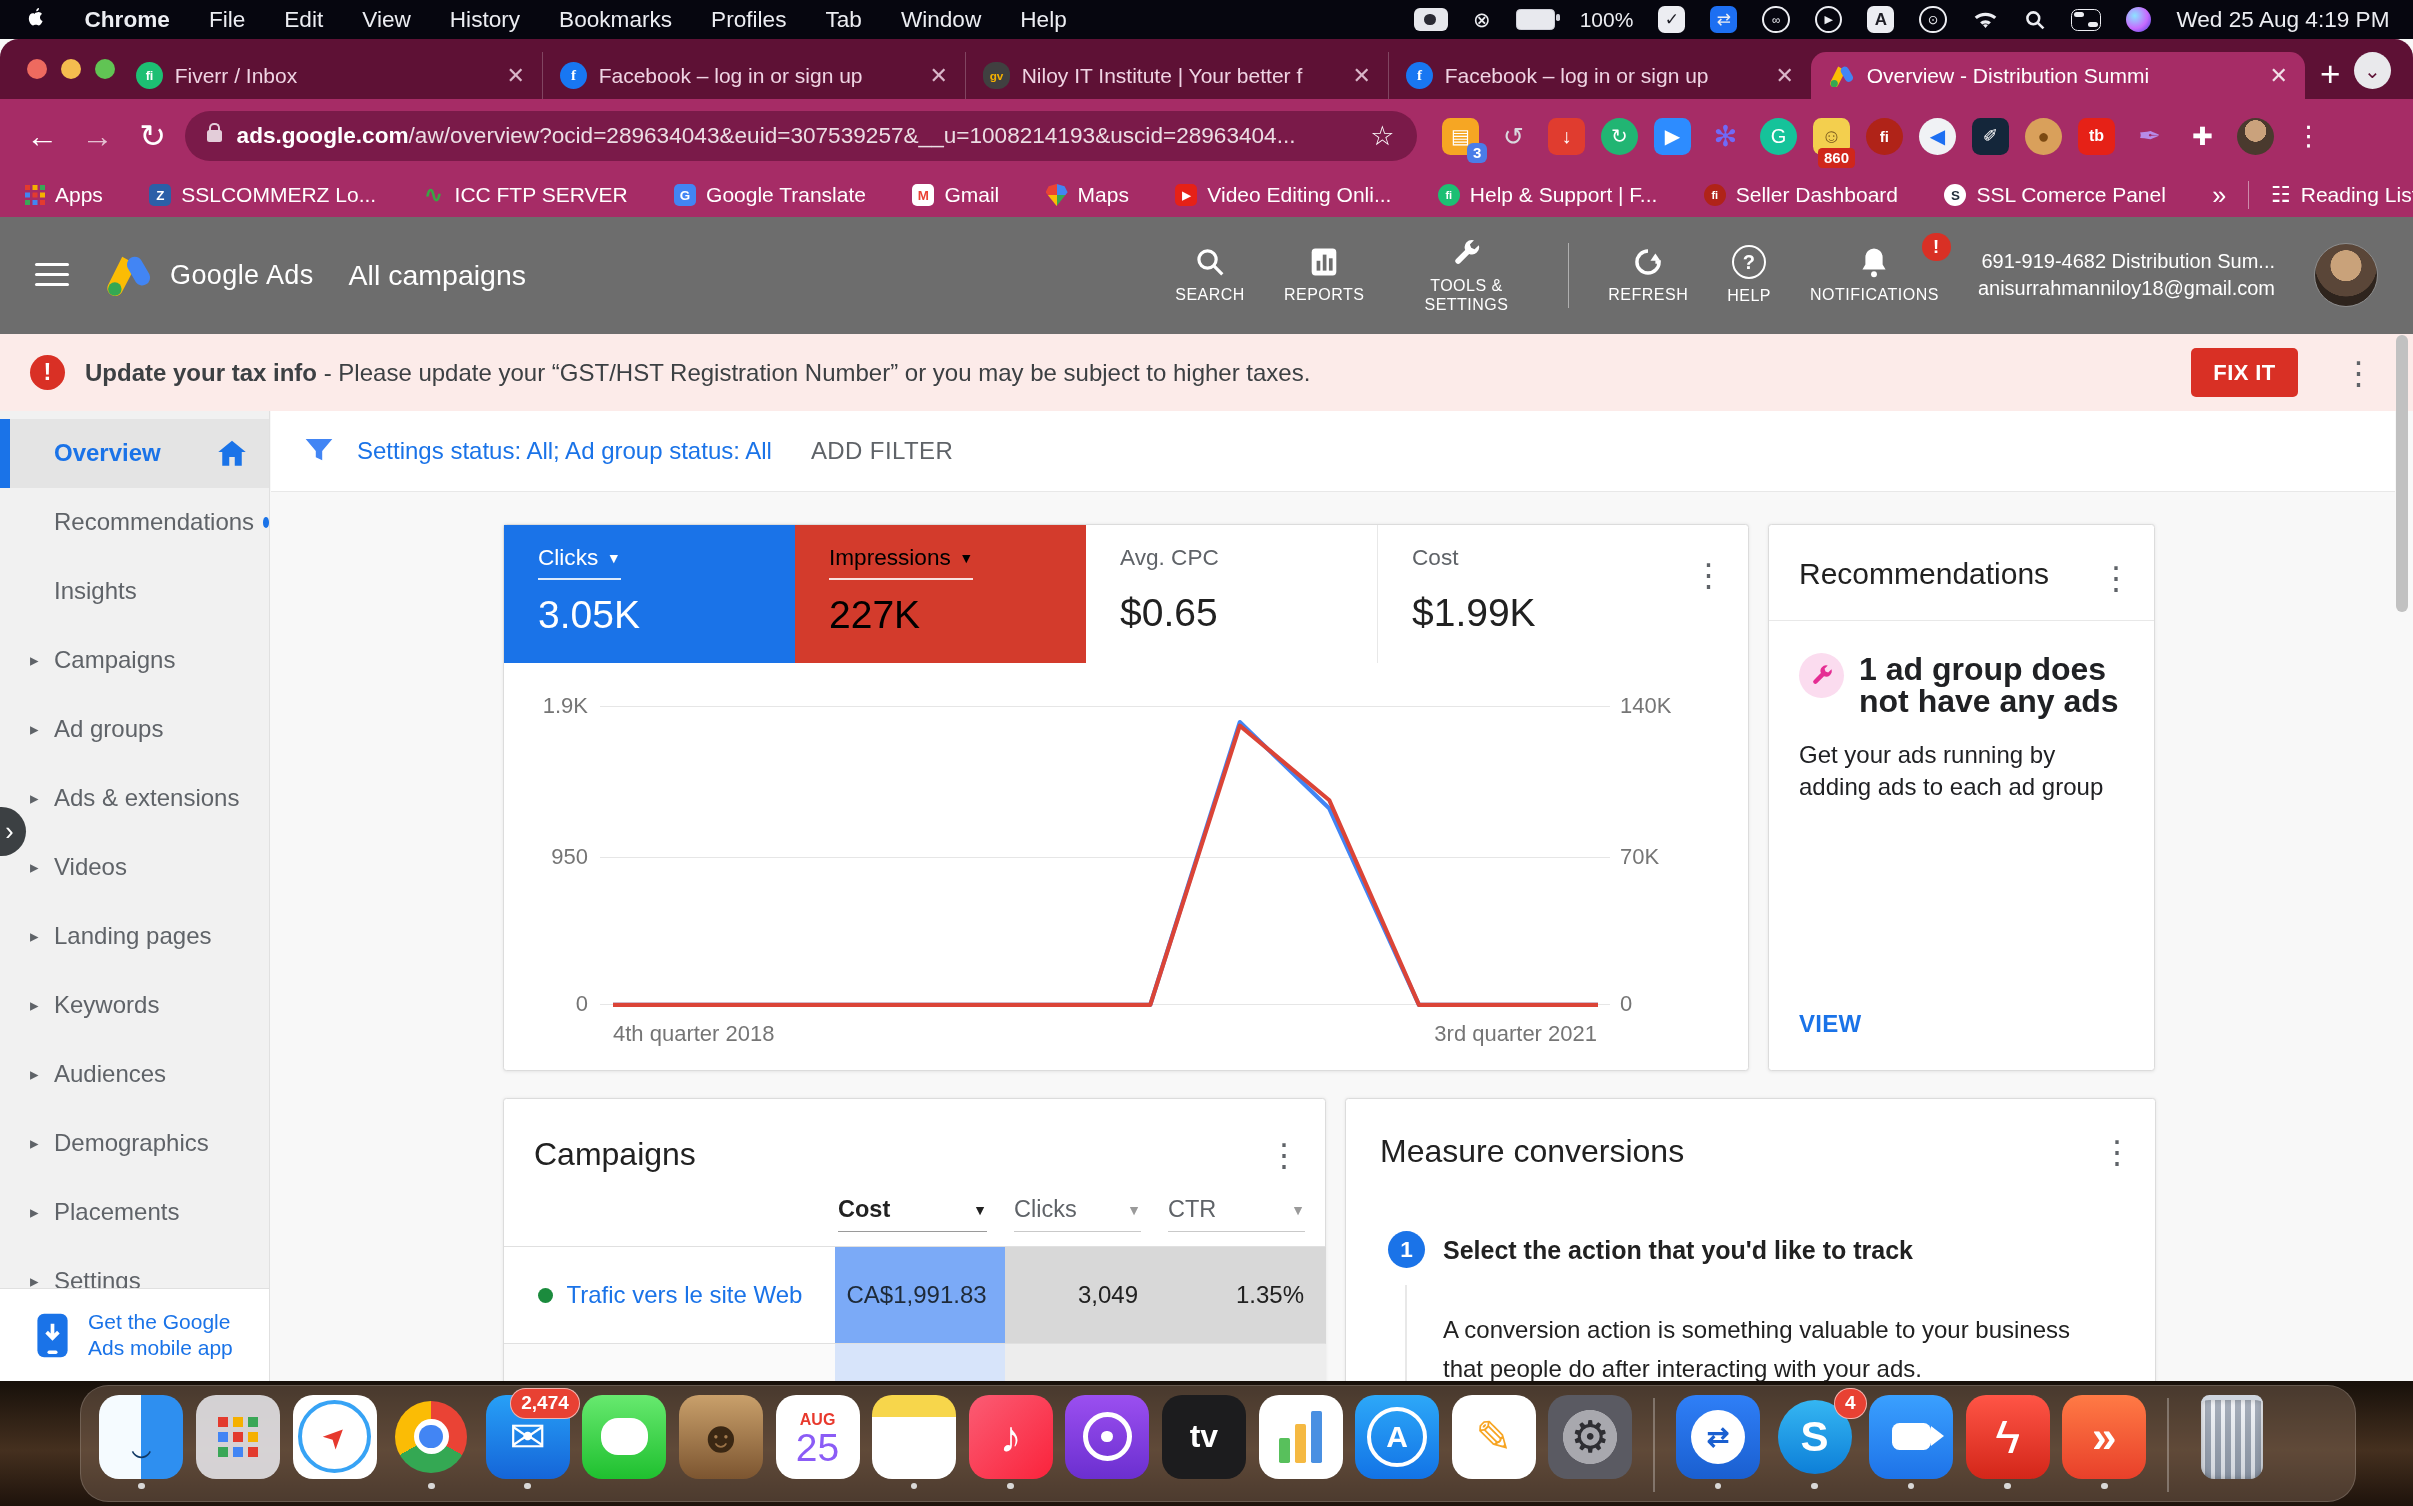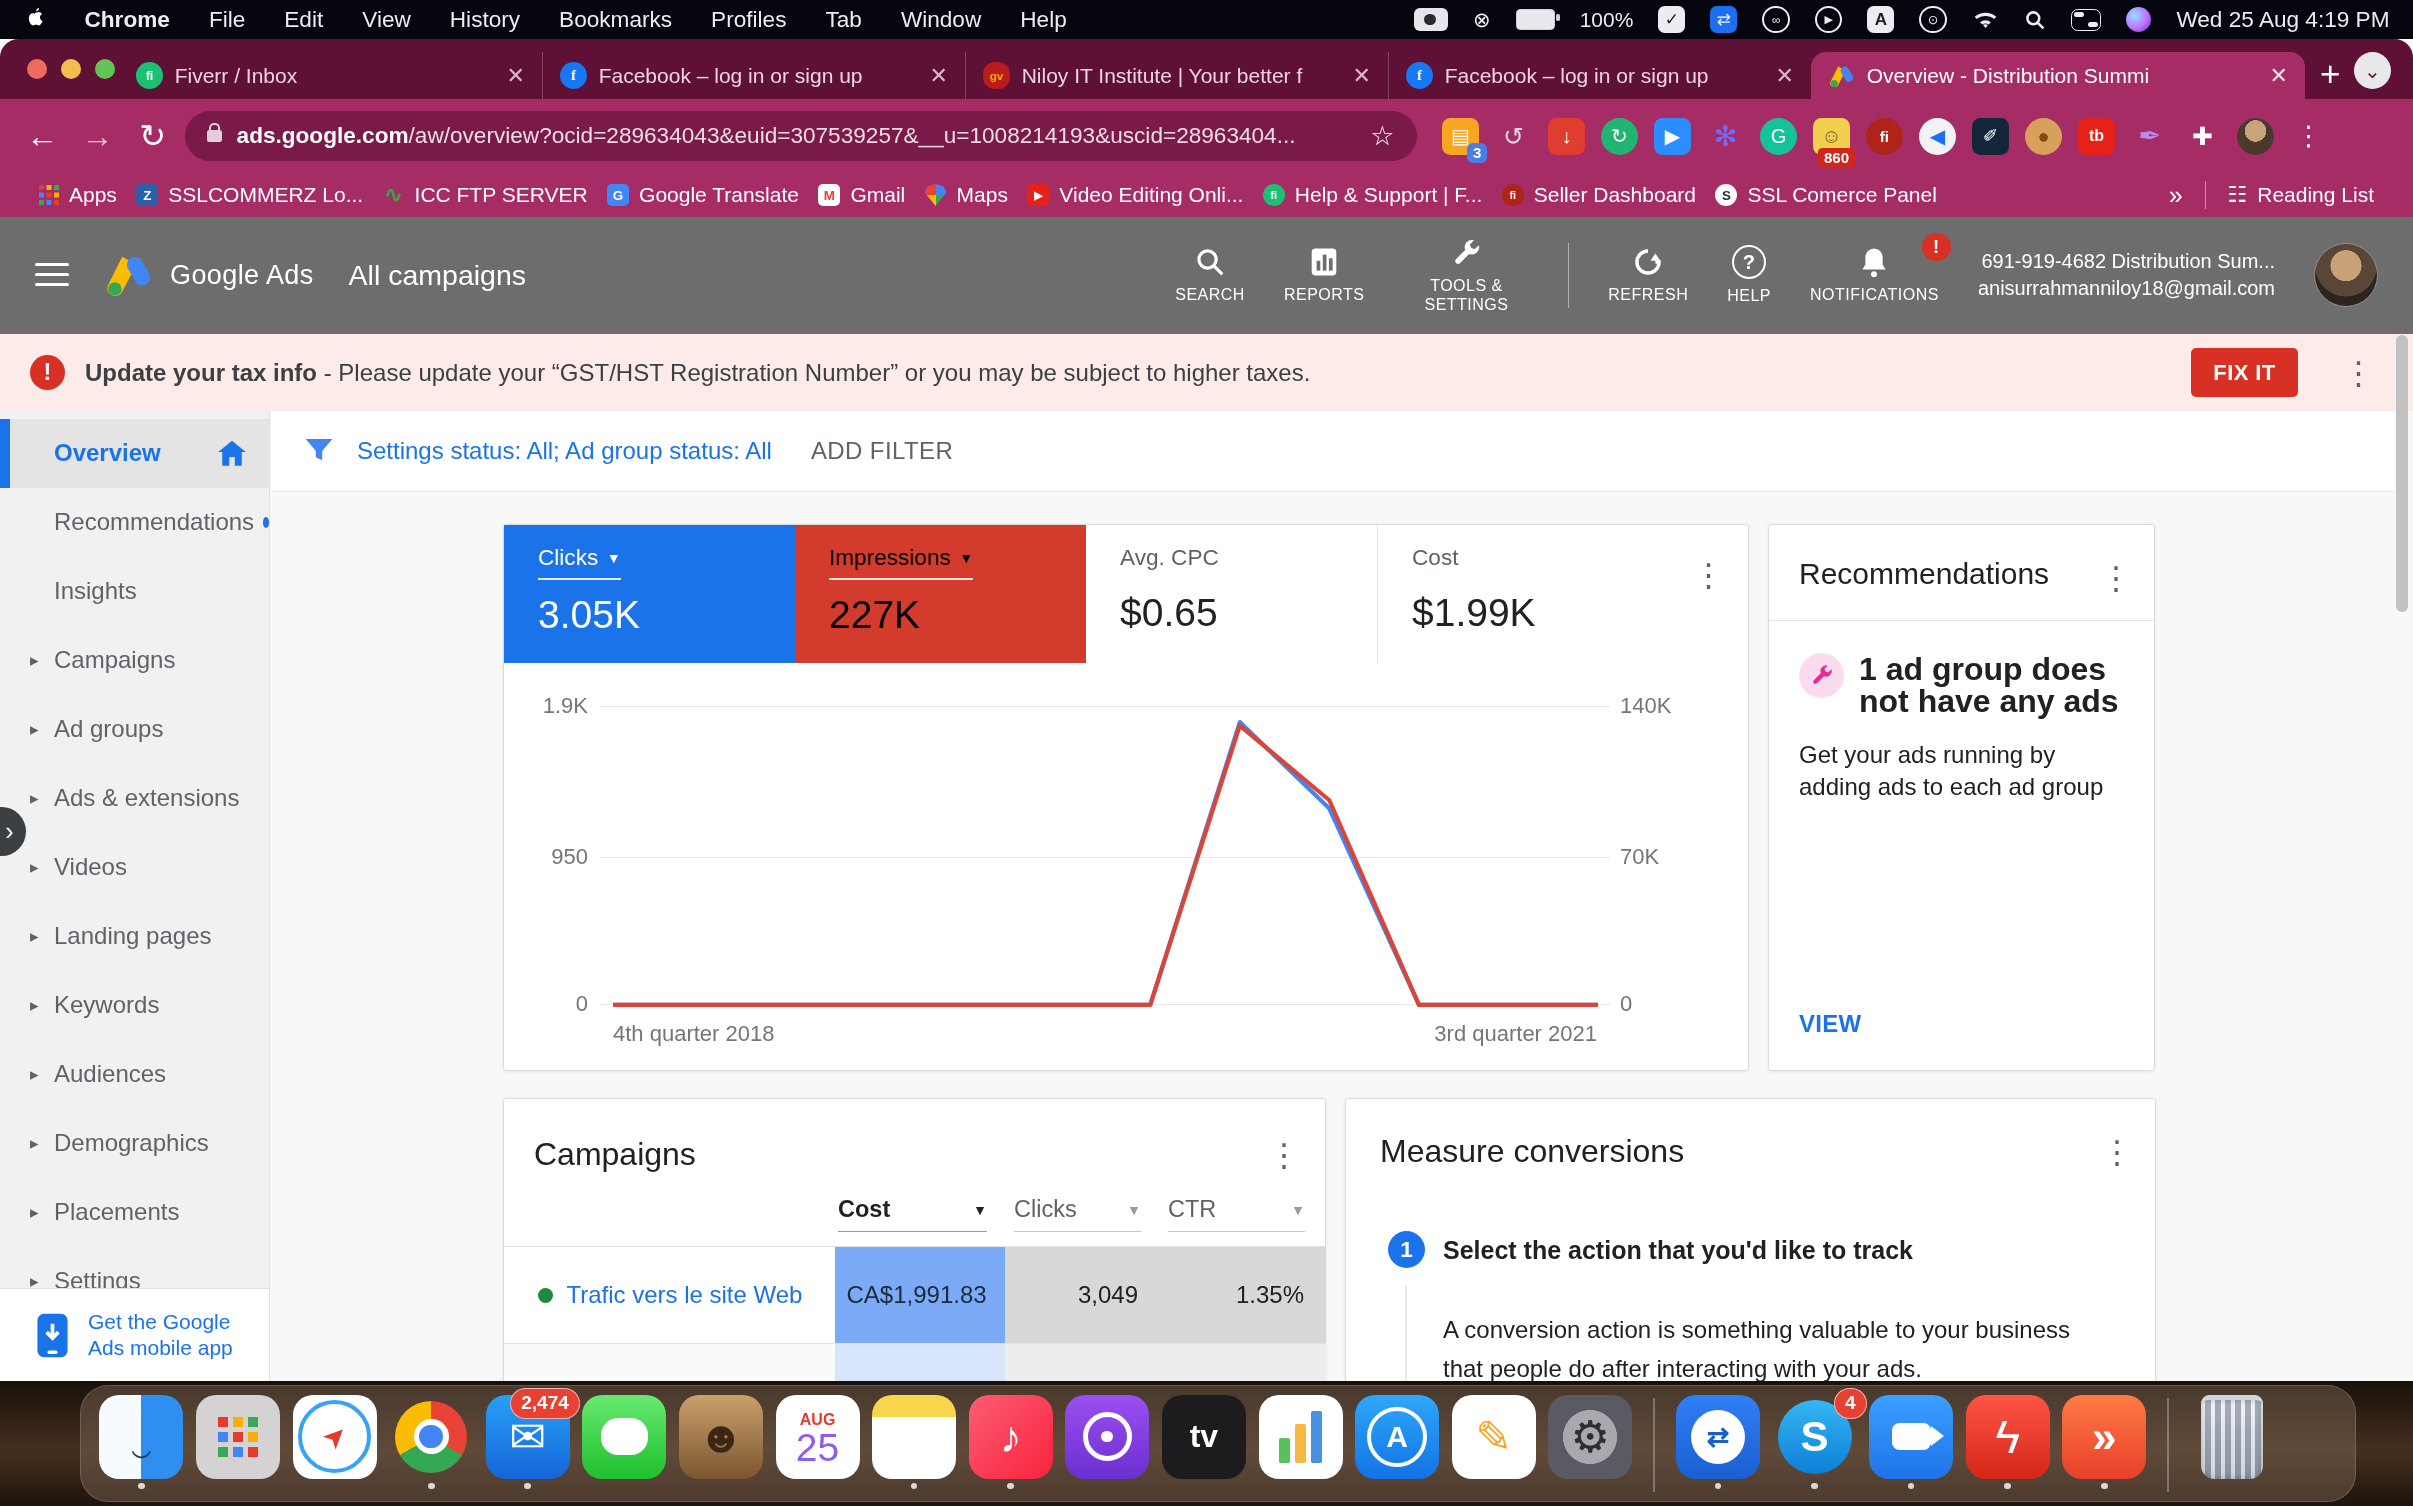--- a/index.html
+++ b/index.html
@@ -48,21 +48,21 @@
   .lock:before{content:"";position:absolute;top:-7.5px;left:2.5px;width:6.7px;height:7.5px;border:2.5px solid #e3cdd9;border-bottom:none;border-radius:5px 5px 0 0}
   .urltext{flex:1;overflow:hidden;white-space:nowrap;color:#fff}
   .urltext .host{font-weight:bold}
   .exts{display:flex;align-items:center;gap:16px;margin-left:17px}
   .ext{width:37px;height:37px;border-radius:8.4px;display:flex;align-items:center;justify-content:center;
        font-size:20px;color:#fff;position:relative;flex:0 0 auto}
   .extbadge{position:absolute;bottom:-8.4px;right:-8.4px;background:#4a7de8;color:#fff;font-size:15px;
             border-radius:5.9px;padding:1.7px 5.9px;font-weight:bold}
   .extbadge.red{background:#d0261b;bottom:-13.4px;right:-5px;border-radius:4.2px}
   .bookmarks{height:44px;background:#a62c66;display:flex;align-items:center;color:#fff;font-size:21px;
-             padding:0 39px;gap:1px}
+             padding:0 25px;gap:28px}
   .bm{display:flex;align-items:center;gap:10px;white-space:nowrap;margin-right:18.4px}
   .bmicon{width:22px;height:22px;border-radius:5px;display:flex;align-items:center;justify-content:center;
           font-size:13.4px;font-weight:bold;color:#fff;flex:0 0 auto}
   .grid9{width:20px;height:20px;position:relative}
   .grid9 i{position:absolute;width:5px;height:5px;background:#e33b2e;
            box-shadow:7.5px 0 0 #f5b000,15px 0 0 #3aa757,0 7.5px 0 #4285f4,7.5px 7.5px 0 #e33b2e,15px 7.5px 0 #f5b000,
                       0 15px 0 #3aa757,7.5px 15px 0 #4285f4,15px 15px 0 #e33b2e}
   .bm-right{margin-left:auto;display:flex;align-items:center;gap:22px}
   .vdiv{width:0.8px;height:28.5px;background:rgba(255,255,255,.45)}
   
@@ -276,21 +276,21 @@
         <span class="fav" style="background:#1dbf73;font-size:12.6px">fi</span>
         <span class="ttitle">Fiverr / Inbox</span>
         <span class="tclose">✕</span>
       </div>
       <div class="tab">
         <span class="fav" style="background:#1877f2;font-family:'Liberation Serif',serif">f</span>
         <span class="ttitle">Facebook – log in or sign up</span>
         <span class="tclose">✕</span>
       </div>
       <div class="tab">
-        <span class="fav" style="background:#b91c1c;border-radius:12px;color:#f5b000;font-size:11.7px">gv</span>
+        <span class="fav" style="background:#404040;border-radius:12px;color:#f5b000;font-size:11.7px">gv</span>
         <span class="ttitle">Niloy IT Institute | Your better f</span>
         <span class="tclose">✕</span>
       </div>
       <div class="tab">
         <span class="fav" style="background:#1877f2;font-family:'Liberation Serif',serif">f</span>
         <span class="ttitle">Facebook – log in or sign up</span>
         <span class="tclose">✕</span>
       </div>
       <div class="tab active">
         <span class="fav">

